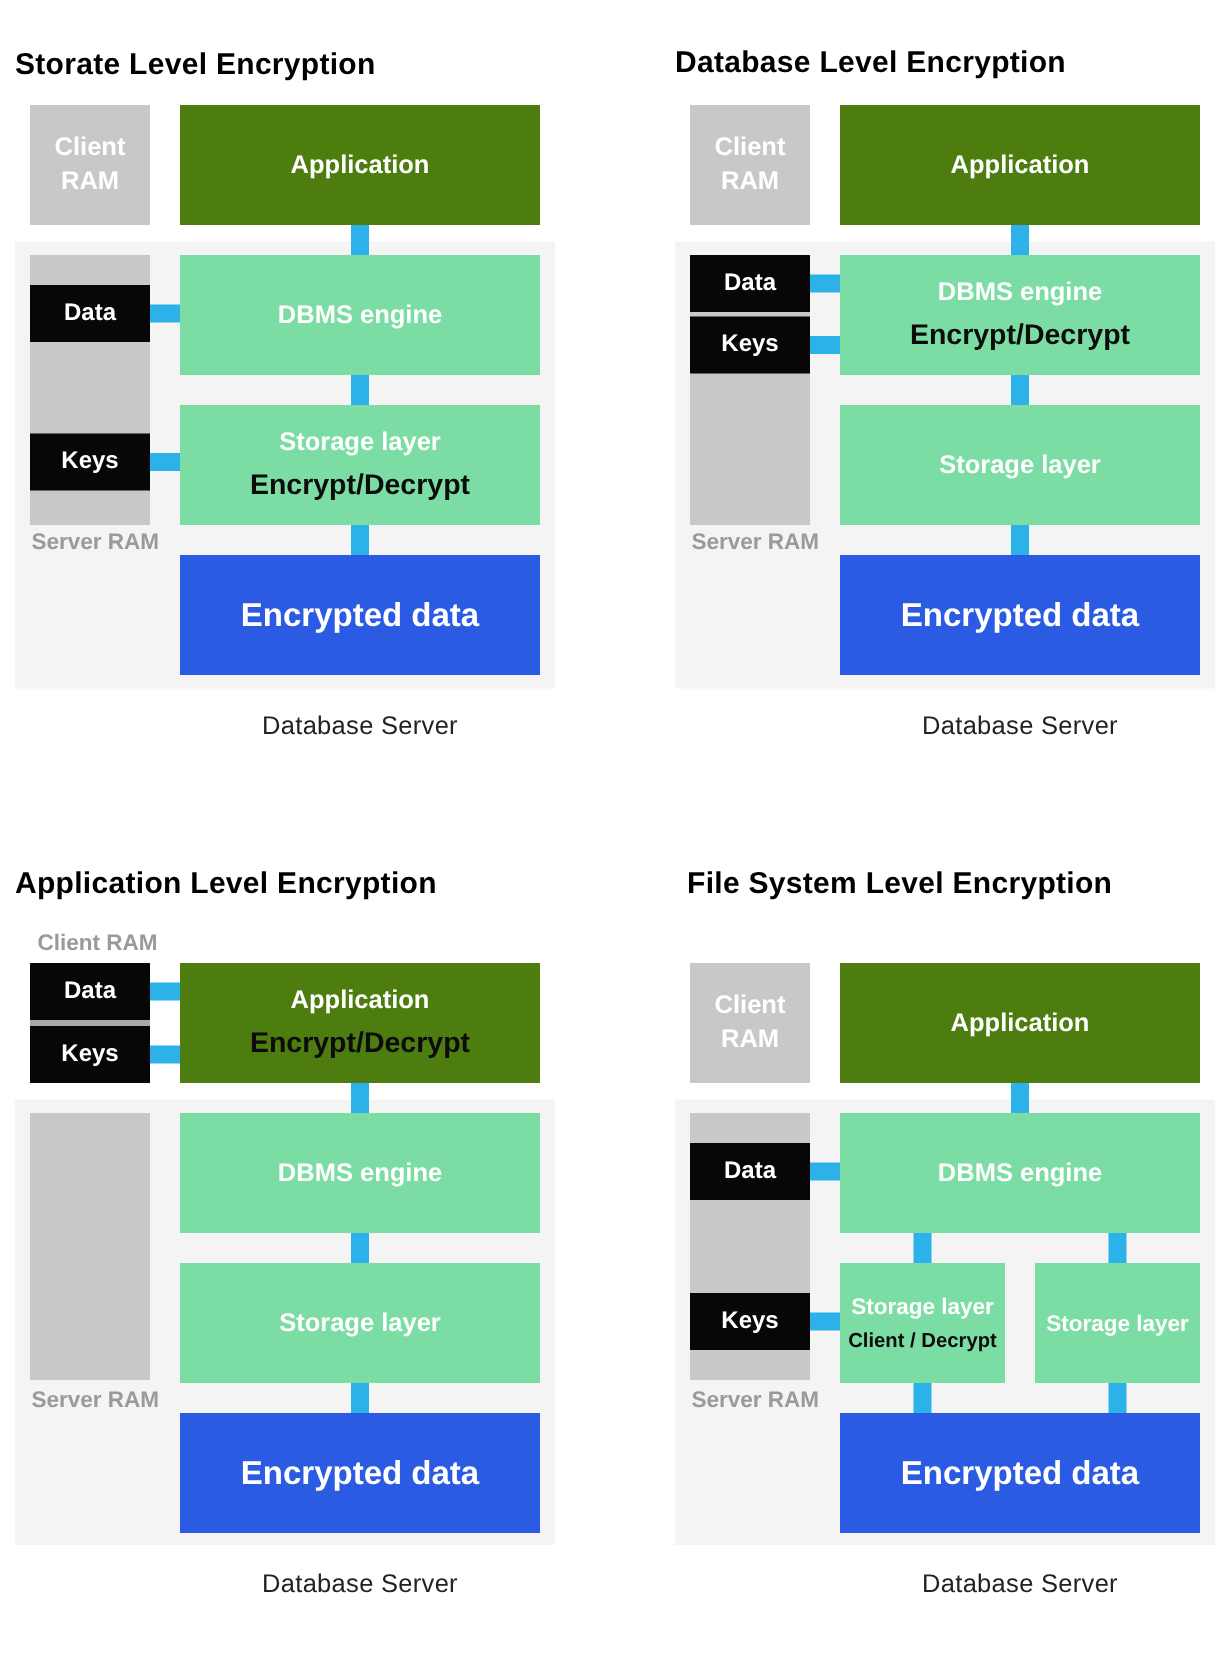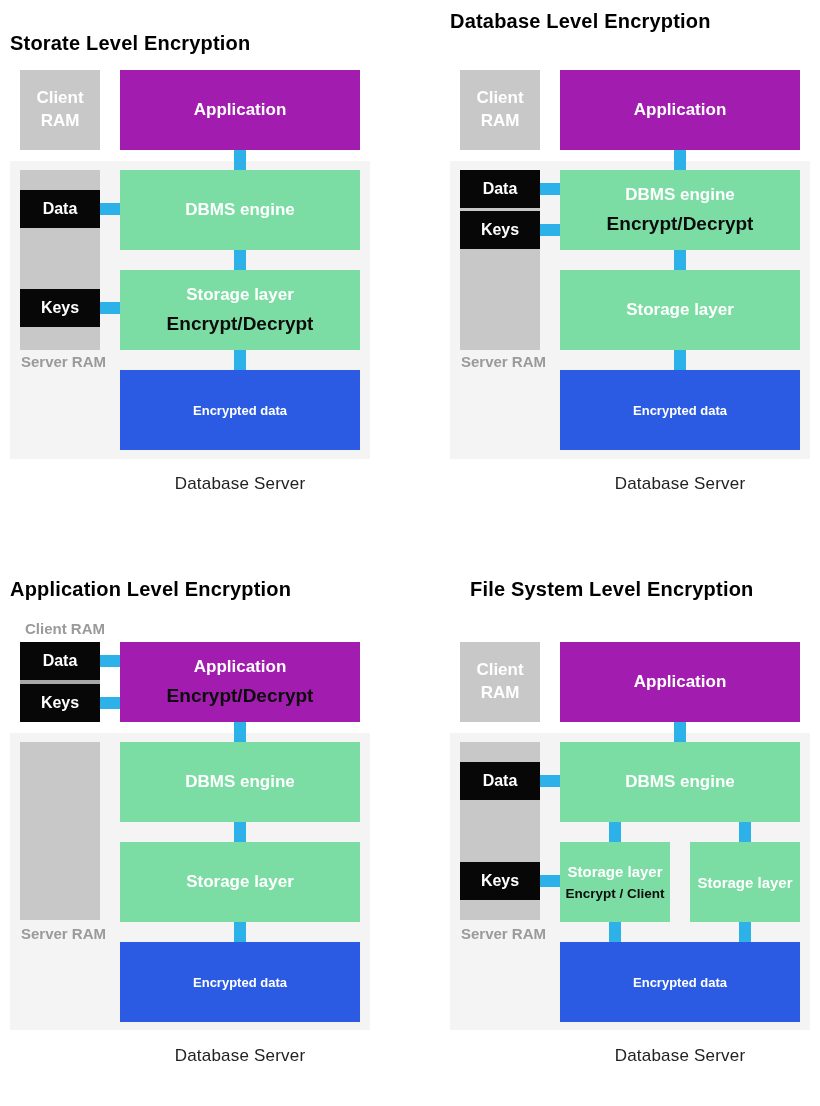--- a/index.html
+++ b/index.html
@@ -12,23 +12,23 @@
     letter-spacing:.2px;white-space:nowrap;z-index:4;
   }
   .panel{position:absolute;background:#f4f4f4;z-index:0;}
   .col{position:absolute;background:#c8c8c8;z-index:1;}
   .conn{position:absolute;background:#2cb1e8;z-index:1;}
   .box{
     position:absolute;display:flex;flex-direction:column;align-items:center;
     justify-content:center;text-align:center;font-weight:700;z-index:2;
   }
   .graybox{background:#c8c8c8;color:#fff;font-size:17px;line-height:1.35;}
-  .orangebox{background:#a21caf;color:#fff;font-size:17px;}
+  .orangebox{background:#4d7c0f;color:#fff;font-size:17px;}
   .greenbox{background:#7cdda4;color:#fff;font-size:17px;}
-  .bluebox{background:#2b5be2;color:#fff;font-size:13px;}
+  .bluebox{background:#2b5be2;color:#fff;font-size:22px;}
   .blackbox{background:#070707;color:#fff;font-size:16px;z-index:2;}
   .sub{color:#0c0c0c;font-size:19px;margin-top:8px;font-weight:700;}
   .sm{font-size:15px;}
   .smsub{color:#0c0c0c;font-size:13.5px;margin-top:6px;font-weight:700;}
   .mlabel{
     position:absolute;font-size:15px;font-weight:700;color:#9a9a9a;
     white-space:nowrap;z-index:2;
   }
   .footer{
     position:absolute;font-size:17px;font-weight:400;color:#222;
@@ -68,21 +68,21 @@
 <div class="box greenbox" style="left:120px;top:270px;width:240px;height:80px">
   <span>Storage layer</span>
   <span class="sub">Encrypt/Decrypt</span>
 </div>
 <div class="box bluebox" style="left:120px;top:370px;width:240px;height:80px">
   <span>Encrypted data</span>
 </div>
 <div class="mlabel" style="left:21px;top:353px">Server RAM</div>
 <div class="footer" style="left:120px;top:474px;width:240px">Database Server</div>
 
-<h2 class="title" style="left:450px;top:10px">Database Level Encryption</h2>
+<h2 class="title" style="left:450px;top:31px">Database Level Encryption</h2>
 
 <div class="panel" style="left:450px;top:161px;width:360px;height:298px"></div>
 <div class="col" style="left:460px;top:170px;width:80px;height:180px"></div>
 
 <div class="conn" style="left:674px;top:150px;width:12px;height:21px"></div>
 <div class="conn" style="left:674px;top:250px;width:12px;height:21px"></div>
 <div class="conn" style="left:674px;top:350px;width:12px;height:21px"></div>
 <div class="conn" style="left:540px;top:183px;width:20px;height:12px"></div>
 <div class="conn" style="left:540px;top:224px;width:20px;height:12px"></div>
 
@@ -142,21 +142,21 @@
 </div>
 <div class="box greenbox" style="left:120px;top:842px;width:240px;height:80px">
   <span>Storage layer</span>
 </div>
 <div class="box bluebox" style="left:120px;top:942px;width:240px;height:80px">
   <span>Encrypted data</span>
 </div>
 <div class="mlabel" style="left:21px;top:925px">Server RAM</div>
 <div class="footer" style="left:120px;top:1046px;width:240px">Database Server</div>
 
-<h2 class="title" style="left:470px;top:578px">File System Level Encryption</h2>
+<h2 class="title" style="left:458px;top:578px">File System Level Encryption</h2>
 
 <div class="panel" style="left:450px;top:733px;width:360px;height:297px"></div>
 <div class="col" style="left:460px;top:742px;width:80px;height:178px"></div>
 
 <div class="conn" style="left:674px;top:722px;width:12px;height:21px"></div>
 <div class="conn" style="left:609px;top:822px;width:12px;height:21px"></div>
 <div class="conn" style="left:739px;top:822px;width:12px;height:21px"></div>
 <div class="conn" style="left:609px;top:922px;width:12px;height:21px"></div>
 <div class="conn" style="left:739px;top:922px;width:12px;height:21px"></div>
 <div class="conn" style="left:540px;top:775px;width:20px;height:12px"></div>
@@ -172,21 +172,21 @@
   <span>Data</span>
 </div>
 <div class="box blackbox" style="left:460px;top:862px;width:80px;height:38px">
   <span>Keys</span>
 </div>
 <div class="box greenbox" style="left:560px;top:742px;width:240px;height:80px">
   <span>DBMS engine</span>
 </div>
 <div class="box greenbox" style="left:560px;top:842px;width:110px;height:80px">
   <span class="sm">Storage layer</span>
-  <span class="smsub">Encrypt / Client</span>
+  <span class="smsub">Client / Decrypt</span>
 </div>
 <div class="box greenbox" style="left:690px;top:842px;width:110px;height:80px">
   <span class="sm">Storage layer</span>
 </div>
 <div class="box bluebox" style="left:560px;top:942px;width:240px;height:80px">
   <span>Encrypted data</span>
 </div>
 <div class="mlabel" style="left:461px;top:925px">Server RAM</div>
 <div class="footer" style="left:560px;top:1046px;width:240px">Database Server</div>
 

